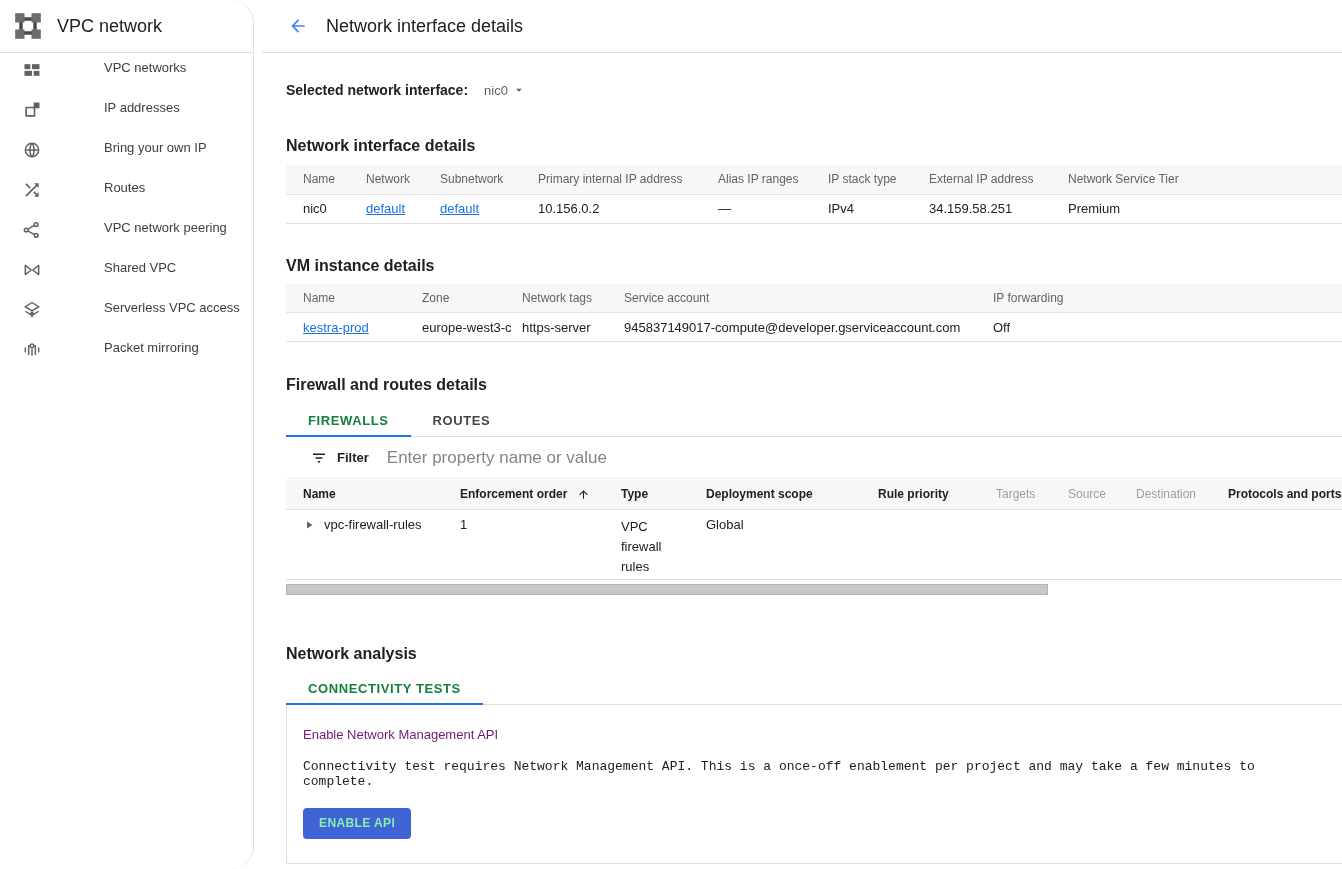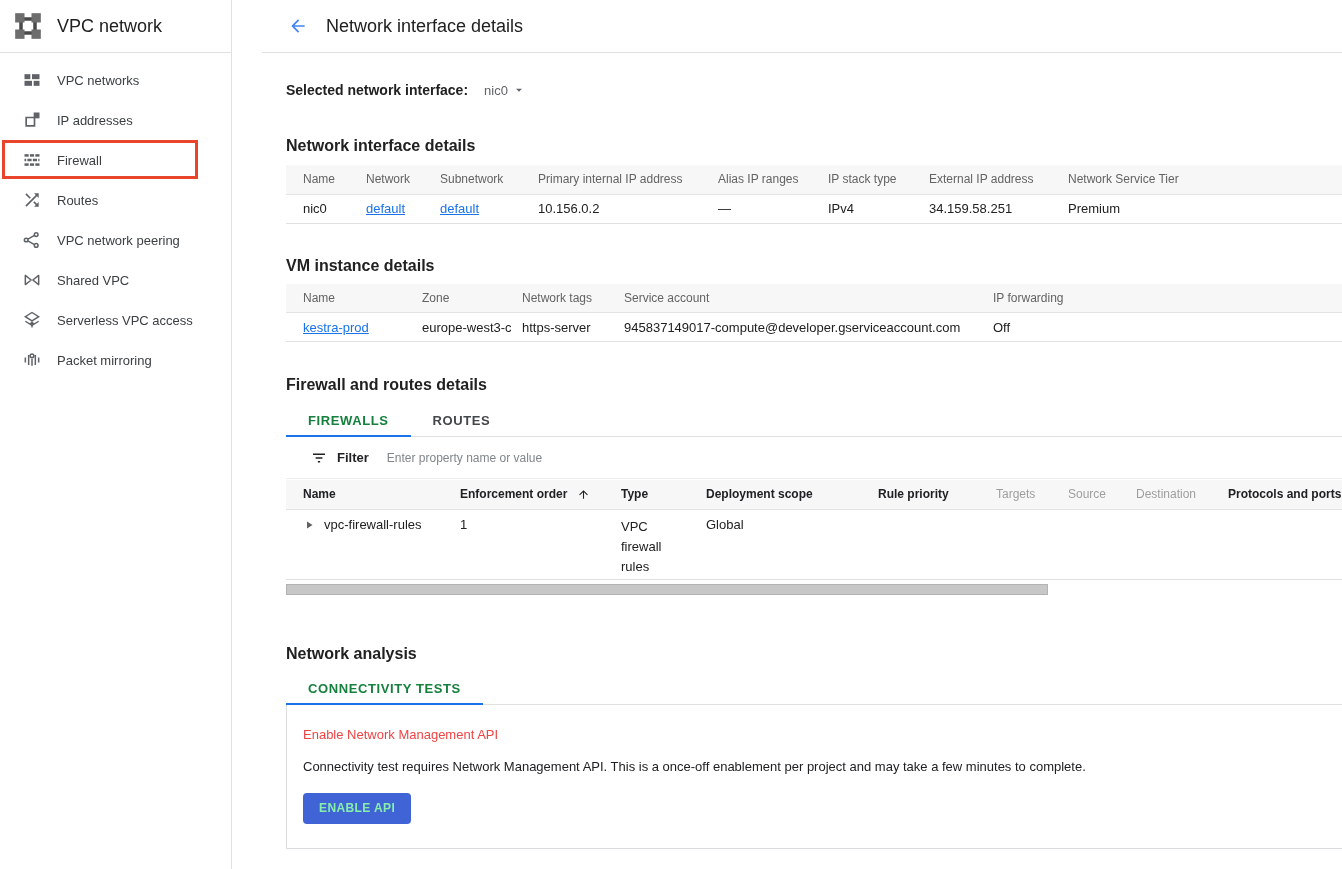--- a/index.html
+++ b/index.html
@@ -3,28 +3,28 @@
 <meta charset="utf-8">
 <style>
   * { box-sizing: border-box; }
   html,body { margin:0; padding:0; }
   body {
     width:1342px; height:869px; overflow:hidden; position:relative;
     background:#fff; color:#212121;
     font-family:"Liberation Sans","DejaVu Sans",sans-serif; font-size:13px;
   }
   
-  .sidebar { position:absolute; left:0; top:0; width:232px; height:100%;
-    background:#fff; border-right:1px solid #e0e0e0; }
+  .sidebar { position:absolute; left:0; top:0; width:254px; height:100%;
+    background:#fff; border-right:1px solid #e0e0e0;border-radius:23px; }
   .sidebar-header { height:53px; border-bottom:1px solid #e0e0e0;
     display:flex; align-items:center; padding-left:14px; }
   .app-title { font-size:18px; color:#212121; margin-left:15px; }
   .nav { padding-top:7px; }
-  .nav-item { height:40px; display:flex; align-items:center; padding-left:22px;
-    position:relative; cursor:pointer; }
+  .nav-item { height:40px; display:flex; padding-left:22px;
+    position:relative; cursor:pointer;gap:47px; }
   .nav-icon { width:20px; height:20px; margin-right:15px; color:#5f6368;
     display:flex; align-items:center; justify-content:center; flex:none; }
   .nav-label { font-size:13px; color:#3c4043; white-space:nowrap; }
   .highlight-box { position:absolute; left:2px; top:0; bottom:1px; width:196px;
     border:3px solid #e8452c; pointer-events:none; }
   
   .main { position:absolute; left:262px; top:0; right:0; height:100%; background:#fff; }
   .main-header { height:53px; border-bottom:1px solid #e0e0e0; display:flex; align-items:center; }
   .back-btn { margin-left:24px; width:24px; height:24px; display:flex; align-items:center;
     justify-content:center; cursor:pointer; flex:none; }
@@ -51,43 +51,43 @@
   .tabs.t-na { margin-top:12px; }
   .tab { padding:0 22px; height:29px; line-height:27px; font-size:13px; font-weight:bold;
     letter-spacing:0.6px; color:#44474a; cursor:pointer; position:relative; white-space:nowrap; }
   .tab.active { color:#15803d; }
   .tab.active::after { content:""; position:absolute; left:0; right:0; bottom:-1px;
     height:2px; background:#1a73e8; }
   
   .filter-row { height:42px; display:flex; align-items:center; border-bottom:1px solid #ededed;
     padding-left:24px; }
   .filter-label { font-size:13px; font-weight:bold; color:#202124; margin-left:9px; }
-  .filter-input { border:none; outline:none; margin-left:16px; font-size:12px; flex:1;
+  .filter-input { border:none; outline:none; margin-left:16px; font-size:17px; flex:1;
     font-family:"Liberation Sans","DejaVu Sans",sans-serif; color:#7f1d1d; }
   .filter-input::placeholder { color:#80868b; }
   
   .fwtable { margin-top:1px; }
   .fwtable thead th { color:#202124; font-weight:bold; }
   .fwtable thead th.muted { color:#9e9e9e; font-weight:normal; }
   .fwtable tbody td { height:70px; vertical-align:top; padding-top:7px; }
   .fwtable td.type-cell { padding-right:24px; line-height:20px; }
   .name-cell-inner { display:flex; align-items:flex-start; }
   .expand-tri { margin-top:2px; flex:none; cursor:pointer; }
   .fw-name { margin-left:9px; }
   .sort-wrap { display:inline-flex; align-items:center; }
   .sort-icon { margin-left:10px; }
   
   .hscroll { margin-top:3px; height:13px; position:relative; }
   .hscroll-thumb { position:absolute; left:0; top:1px; height:11px; width:762px;
     background:#c7c7c7; border:1px solid #b3b3b3; cursor:pointer; }
   
   .na-card { border:1px solid #dadce0; border-top:none; border-right:none;
     padding:22px 16px 24px 16px; }
-  .na-subtitle { font-size:13px; color:#ef4444; }
-  .na-body { font-size:13px; color:#202124; margin-top:17px; }
+  .na-subtitle { font-size:13px; color:#701a75; }
+  .na-body { font-size:13px; color:#202124; margin-top:17px;font-family:Liberation Mono, monospace; }
   .na-btn { display:inline-block; margin-top:19px; background:#4063d6; color:#86efac;
     font-size:12px; font-weight:bold; letter-spacing:0.4px; padding:0 16px; height:31px;
     line-height:31px; border:none; border-radius:4px; cursor:pointer;
     font-family:"Liberation Sans","DejaVu Sans",sans-serif; }
   svg { display:block; }
 </style>
 </head>
 <body>
 
 <div class="sidebar">
@@ -127,39 +127,30 @@
     <div class="nav-item">
       <span class="nav-icon">
         <svg width="20" height="20" viewBox="0 0 24 24" fill="currentColor">
             <path d="M4 8v12h12V8H4zm10 10H6v-8h8v8z"></path>
             <rect x="14" y="3" width="7" height="7"></rect>
           </svg>
       </span>
       <span class="nav-label">IP addresses</span>
     </div>
 
-
-    <div class="nav-item">
-      <div class="highlight-box"></div>
-      <span class="nav-icon">
-        <svg width="20" height="20" viewBox="0 0 24 24" fill="currentColor">
-            <rect x="3" y="5" width="5" height="3"></rect>
-            <rect x="9.5" y="5" width="5" height="3"></rect>
-            <rect x="16" y="5" width="5" height="3"></rect>
-            <rect x="3" y="10.5" width="2" height="3"></rect>
-            <rect x="6.5" y="10.5" width="5" height="3"></rect>
-            <rect x="13" y="10.5" width="5" height="3"></rect>
-            <rect x="19.5" y="10.5" width="1.5" height="3"></rect>
-            <rect x="3" y="16" width="5" height="3"></rect>
-            <rect x="9.5" y="16" width="5" height="3"></rect>
-            <rect x="16" y="16" width="5" height="3"></rect>
-          </svg>
-      </span>
-      <span class="nav-label">Firewall</span>
-    </div>
+    <div class="nav-item">
+      <span class="nav-icon">
+        <svg width="20" height="20" viewBox="0 0 24 24" fill="none" stroke="currentColor" stroke-width="1.8">
+            <circle cx="12" cy="12" r="8"></circle>
+            <path d="M4 12h16M12 4c3.2 2.6 3.2 13.4 0 16M12 4c-3.2 2.6-3.2 13.4 0 16"></path>
+          </svg>
+      </span>
+      <span class="nav-label">Bring your own IP</span>
+    </div>
+
 
     <div class="nav-item">
       <span class="nav-icon">
         <svg width="20" height="20" viewBox="0 0 24 24" fill="currentColor">
             <path d="M10.59 9.17L5.41 4 4 5.41l5.17 5.17 1.42-1.41zM14.5 4l2.04 2.04L4 18.59 5.41 20 17.96 7.46 20 9.5V4h-5.5zm.33 9.41l-1.41 1.41 3.13 3.13L14.5 20H20v-5.5l-2.04 2.04-3.13-3.13z"></path>
           </svg>
       </span>
       <span class="nav-label">Routes</span>
     </div>
 

